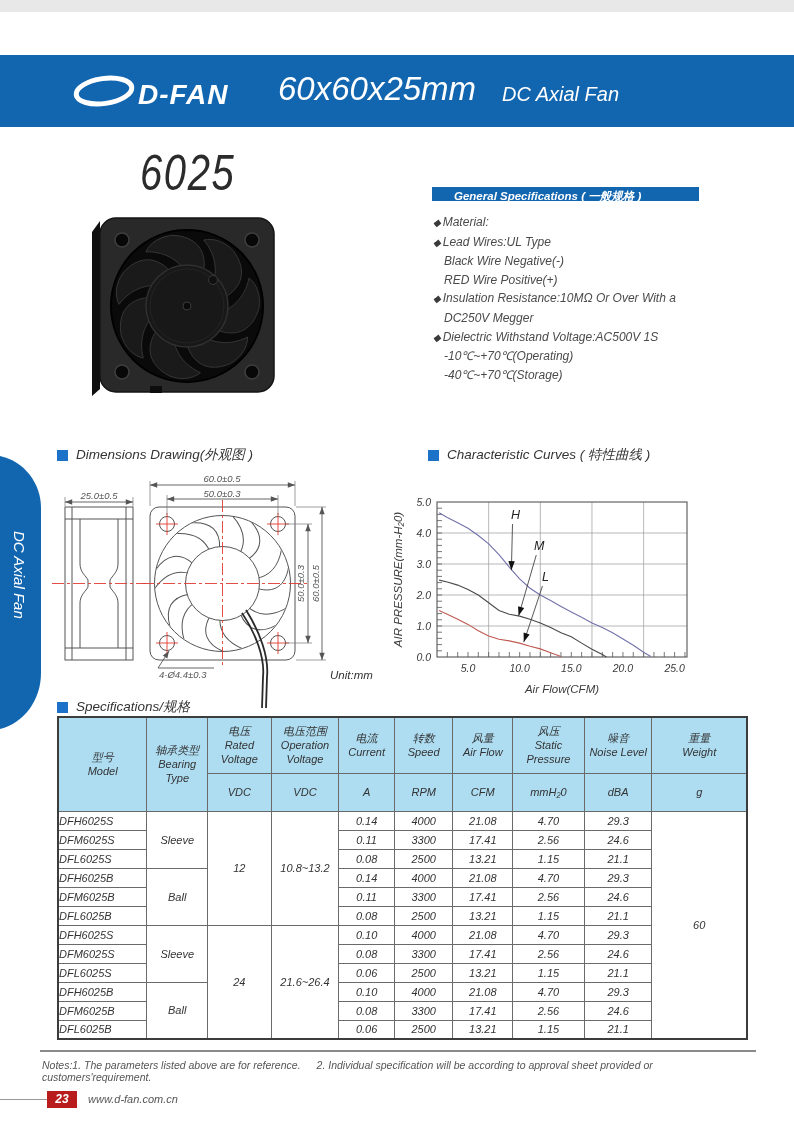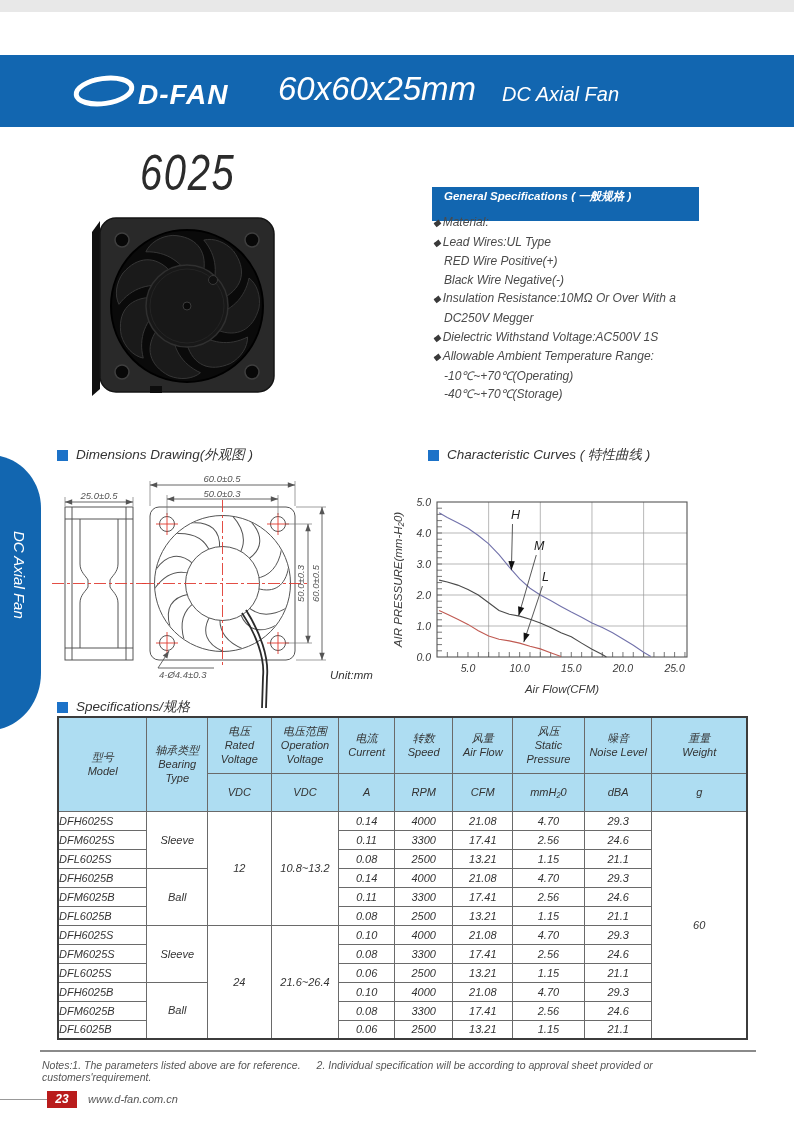--- a/index.html
+++ b/index.html
@@ -20,22 +20,22 @@
   
   .sidebar-svg{position:absolute;left:0;top:441px;width:44px;height:278px;}
   .bluefill{fill:var(--header-blue);}
   .sidebar-label{font-size:15px;fill:#fff;}
 
   
   .model-number{position:absolute;left:140px;top:132px;font-size:50px;color:#2b2b2b;letter-spacing:2px;transform:scaleX(.8);transform-origin:left top;}
   .fan-svg{position:absolute;left:92px;top:204px;width:184px;height:180px;}
 
   
-  .gs-title{position:absolute;left:432px;top:175px;width:267px;height:34px;background:var(--header-blue);
-            color:#fff;font-size:11.5px;font-weight:bold;line-height:18px;padding-left:12px;}
+  .gs-title{position:absolute;left:432px;top:175px;width:267px;height:14px;background:var(--header-blue);
+            color:#fff;font-size:11.5px;font-weight:bold;line-height:18px;padding-left:22px;}
   .gs-items{position:absolute;left:433px;top:201px;width:300px;font-size:12px;color:#4a4a4a;}
   .gs-line{line-height:18.6px;white-space:nowrap;}
   .gs-line.indent{padding-left:11px;}
   .gs-bullet{font-size:10px;margin-right:2px;color:#3a3a3a;}
 
   
   .sec-title{position:absolute;display:flex;align-items:center;gap:8px;font-size:13.5px;color:#333;font-weight:500;}
   .sec-square{width:11px;height:11px;background:var(--accent-blue);flex:none;}
   .sec-dim{left:57px;top:434px;}
   .sec-curves{left:428px;top:434px;}
@@ -123,26 +123,25 @@
     <circle cx="160" cy="24" r="7" fill="#080808" stroke="#3f3f3f" stroke-width="1.5"></circle>
     <circle cx="30" cy="156" r="7" fill="#080808" stroke="#3f3f3f" stroke-width="1.5"></circle>
     <circle cx="160" cy="156" r="7" fill="#080808" stroke="#3f3f3f" stroke-width="1.5"></circle>
     <rect x="58" y="170" width="12" height="7" fill="#0d0d0d"></rect>
   </svg>
 
   <div class="gs-title">General Specifications ( 一般规格 )</div>
   <div class="gs-items">
     <div class="gs-line"><span class="gs-bullet">◆</span><span>Material:</span></div>
     <div class="gs-line"><span class="gs-bullet">◆</span><span>Lead Wires:UL Type</span></div>
+    <div class="gs-line indent"><span>Black Wire Negative(-)</span></div>
     <div class="gs-line indent"><span>RED Wire Positive(+)</span></div>
-    <div class="gs-line indent"><span>Black Wire Negative(-)</span></div>
     <div class="gs-line"><span class="gs-bullet">◆</span><span>Insulation Resistance:10MΩ Or Over With a</span></div>
     <div class="gs-line indent"><span>DC250V Megger</span></div>
     <div class="gs-line"><span class="gs-bullet">◆</span><span>Dielectric Withstand Voltage:AC500V 1S</span></div>
-    <div class="gs-line"><span class="gs-bullet">◆</span><span>Allowable Ambient Temperature Range:</span></div>
     <div class="gs-line indent"><span>-10℃~+70℃(Operating)</span></div>
     <div class="gs-line indent"><span>-40℃~+70℃(Storage)</span></div>
   </div>
 
   <div class="sec-title sec-dim">
     <span class="sec-square"></span>
     <span>Dimensions Drawing(外观图 )</span>
   </div>
   <div class="sec-title sec-curves">
     <span class="sec-square"></span>

